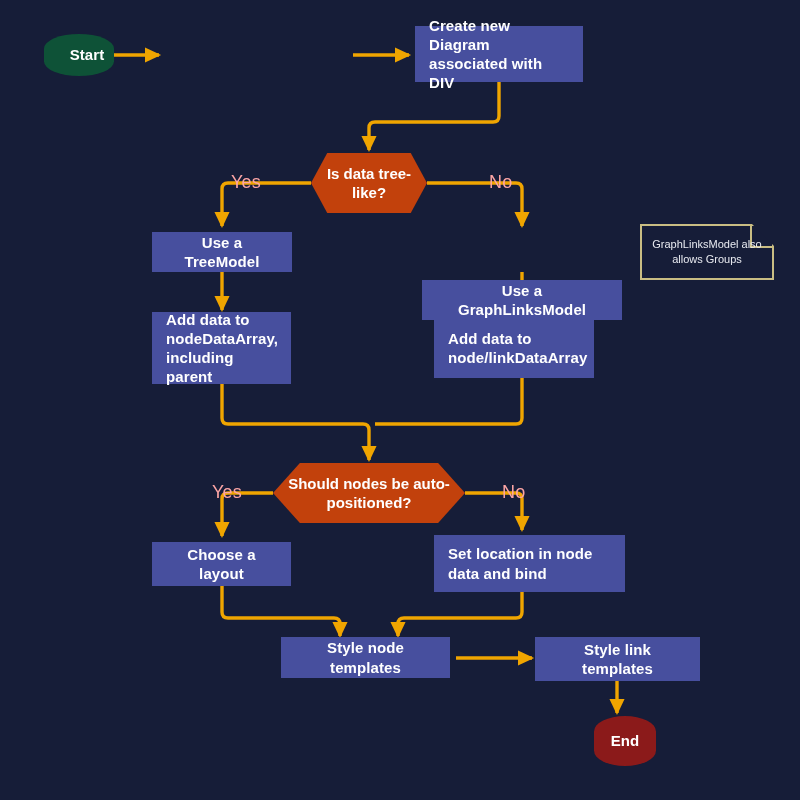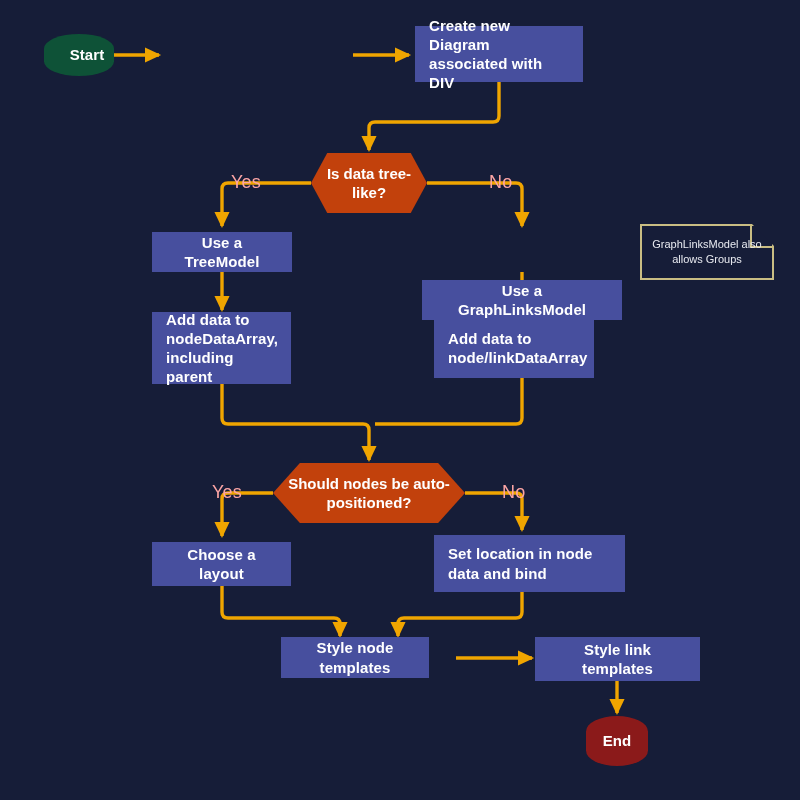--- a/index.html
+++ b/index.html
@@ -45,21 +45,21 @@
     justify-content: flex-start;
     text-align: left;
   }
   .node.terminator {
     border-radius: 50px / 50%;
     justify-content: center;
     text-align: center;
     font-size: 15px;
   }
   .node.start { background: #0e5237; }
-  .node.end   { background: #8b1a1a; }
+  .node.end   { background: #8b1a1a; margin-left: 8px; }
 
   .decision {
     position: absolute;
     display: flex;
     align-items: center;
     justify-content: center;
     text-align: center;
     background: #c2410c;
     color: #ffffff;
     font-weight: bold;
@@ -207,21 +207,21 @@
   </div>
 
   <div class="node process center" style="left:152px; top:542px; width:139px; height:44px;">
     <span>Choose a layout</span>
   </div>
 
   <div class="node process leftal" style="left:434px; top:535px; width:191px; height:57px;">
     <span>Set location in node data and bind</span>
   </div>
 
-  <div class="node process center" style="left:281px; top:637px; width:148px; height:41px;">
+  <div class="node process center" style="left:281px; top:637px; width:169px; height:41px;">
     <span>Style node templates</span>
   </div>
 
   <div class="node process center" style="left:535px; top:637px; width:165px; height:44px;">
     <span>Style link templates</span>
   </div>
 
   <div class="node terminator end" style="left:586px; top:716px; width:62px; height:50px;">
     <span>End</span>
   </div>

